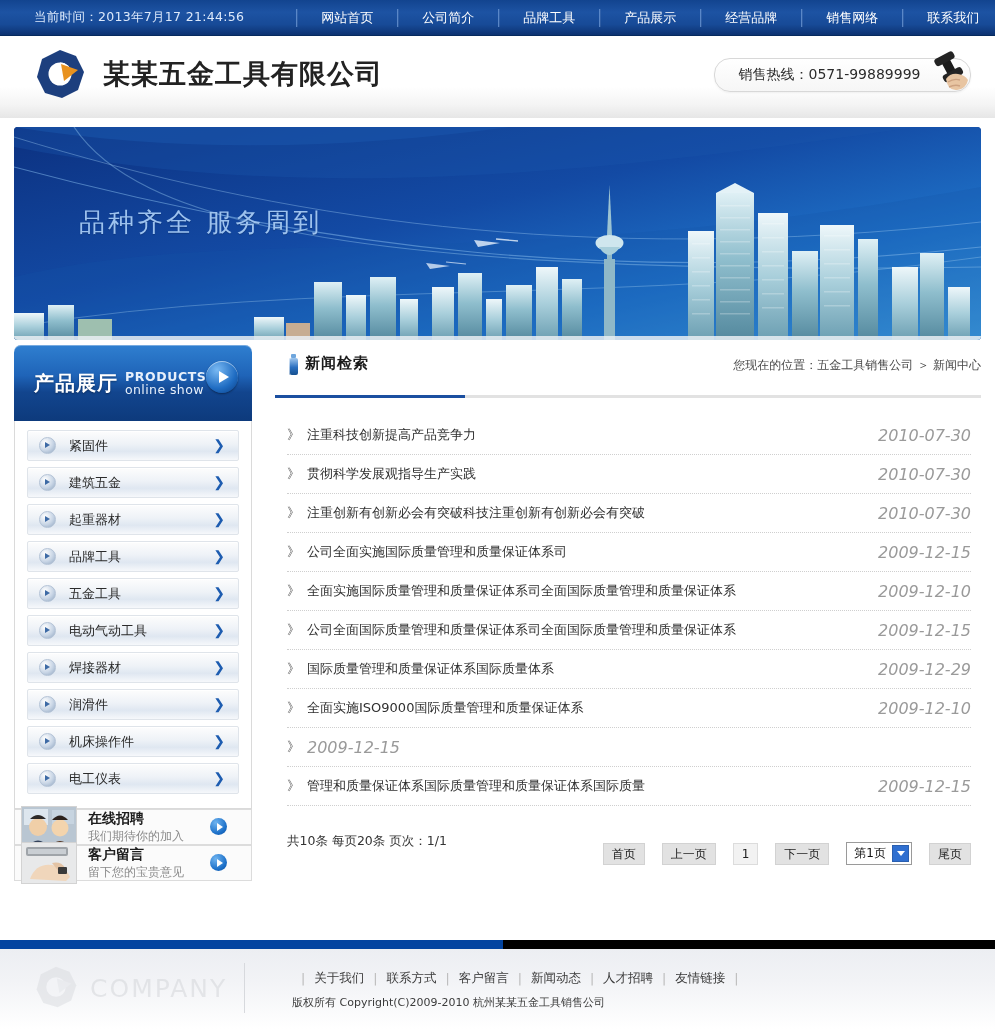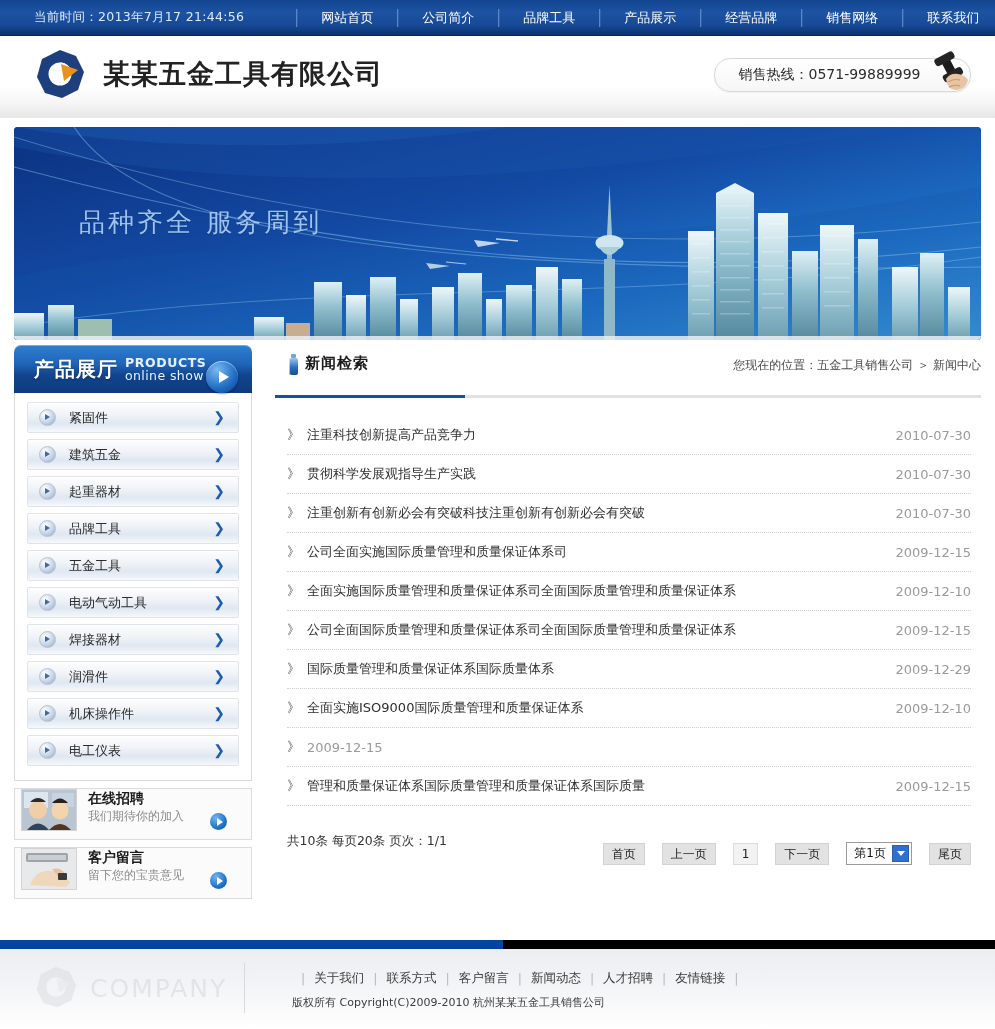--- a/index.html
+++ b/index.html
@@ -68,21 +68,21 @@
   }
   
   .main{position:absolute;left:0;top:345px;width:995px;height:595px;}
   
   .sidebar{position:absolute;left:14px;top:0;width:238px;}
   .side-panel{
     border:1px solid #dadada;border-top:none;background:#fff;
     box-sizing:border-box;width:238px;
   }
   .prod-head{
-    width:238px;height:48px;box-sizing:border-box;
+    width:238px;height:76px;box-sizing:border-box;
     border-radius:7px 7px 0 0;
     background:linear-gradient(to bottom,#2f7fd0 0%,#1f64b8 40%,#12458e 62%,#0d3a7c 100%);
     display:flex;align-items:center;position:relative;
     box-shadow:inset 0 1px 0 rgba(255,255,255,.35);
   }
   .prod-head .cn{
     color:#fff;font-size:20px;font-weight:bold;margin-left:20px;letter-spacing:1px;
     text-shadow:0 1px 2px rgba(0,0,0,.35);
   }
   .prod-head .en{margin-left:7px;line-height:1.05;color:#e7f0fb;}
@@ -114,23 +114,23 @@
   .cat-bullet:after{
     content:"";position:absolute;left:5px;top:3.5px;
     border-left:5px solid #3d6aa5;border-top:3.5px solid transparent;border-bottom:3.5px solid transparent;
   }
   .cat-label{margin-left:13px;font-size:13px;color:#2b2b2b;}
   .cat-chev{
     position:absolute;right:13px;top:7px;font-size:14px;color:#1d5cb0;font-weight:bold;
     line-height:14px;
   }
   .promo-box{
-    width:238px;height:52px;box-sizing:border-box;
-    border:1px solid #dcdcdc;background:#fbfbfb;margin-top:7px;
-    display:flex;align-items:flex-start;position:relative;cursor:pointer;
+    width:238px;height:36px;box-sizing:border-box;
+    border:1px solid #dcdcdc;background:#fbfbfb;
+    display:flex;align-items:center;position:relative;cursor:pointer;
   }
   .promo-thumb{width:54px;height:40px;margin-left:6px;border:1px solid #d3d3d3;overflow:hidden;background:#cfd6dd;}
   .promo-txt{margin-left:11px;}
   .promo-title{font-size:14px;font-weight:bold;color:#1d1d1d;line-height:18px;}
   .promo-sub{font-size:12px;color:#8a8a8a;line-height:18px;}
   .promo-go{
     position:absolute;right:24px;bottom:9px;width:17px;height:17px;border-radius:50%;
     background:radial-gradient(circle at 34% 28%,#6fb4f0,#1b6fc8 65%,#0d4d99);
     display:flex;align-items:center;justify-content:center;
   }
@@ -158,21 +158,21 @@
   }
   .rule{position:relative;height:3px;margin-top:3px;background:#e2e2e2;}
   .rule:before{content:"";position:absolute;left:0;top:0;width:190px;height:3px;background:#1b4fa0;}
   .news-list{margin-top:18px;padding:0 10px 0 12px;}
   .news-row{
     height:38px;display:flex;align-items:center;
     border-bottom:1px dotted #cfcfcf;cursor:pointer;
   }
   .news-arrow{font-size:13px;color:#555;width:20px;flex:none;}
   .news-title{font-size:13px;color:#2f2f2f;flex:1;white-space:nowrap;overflow:hidden;}
-  .news-date{font-size:13px;color:#9a9a9a;flex:none;white-space:nowrap;}
+  .news-date{font-size:16px;color:#9a9a9a;flex:none;white-space:nowrap;font-style:italic;}
   
   .pager{margin-top:24px;height:24px;position:relative;padding:0 12px;}
   .pg-info{position:absolute;left:12px;top:3px;font-size:12.5px;color:#333;white-space:nowrap;}
   .pg-ctrl{position:absolute;right:10px;top:0;display:flex;align-items:center;gap:17px;margin-top:12px;}
   .pg-btn{
     background:#e2e2e2;border:1px solid #d2d2d2;color:#222;font-size:12px;
     padding:3px 8px;cursor:pointer;line-height:14px;
   }
   .pg-num{
     background:#f2f2f2;border:1px solid #dcdcdc;color:#222;font-size:12px;

